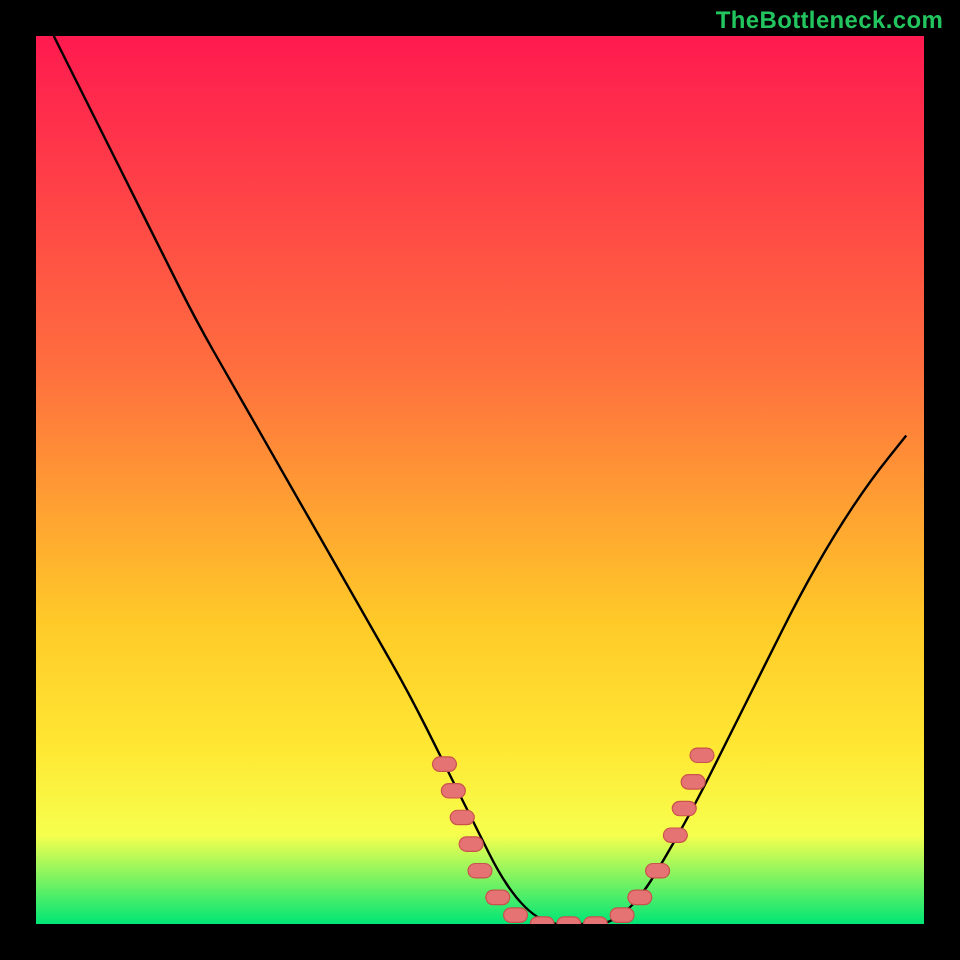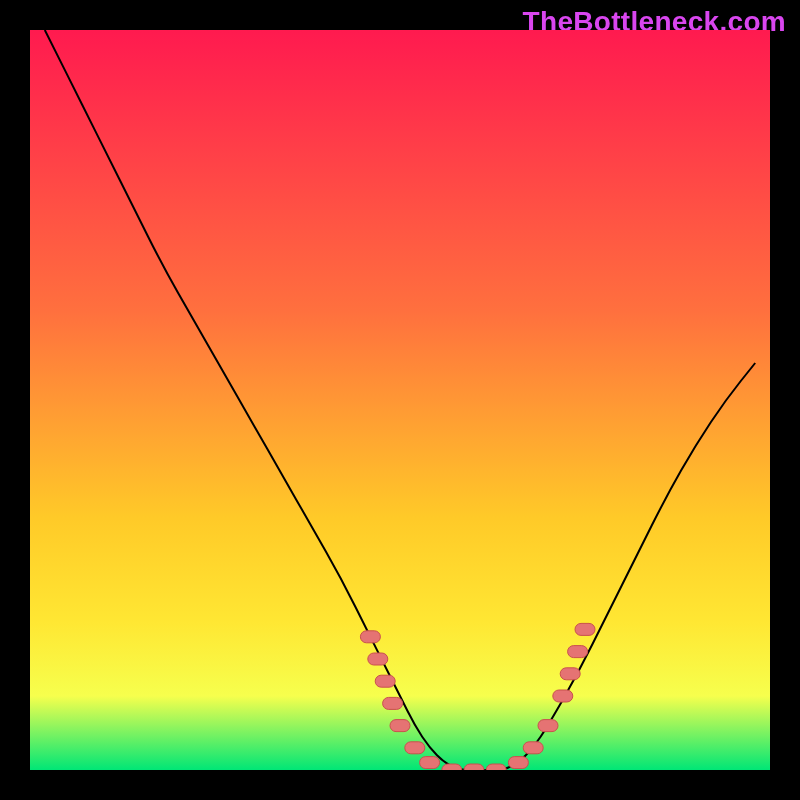--- a/index.html
+++ b/index.html
@@ -14,22 +14,22 @@
   .stage {
     position: relative;
     width: 800px;
     height: 800px;
     background: #000000;
   }
   .watermark {
     position: absolute;
     top: 6px;
     right: 14px;
-    color: #d946ef;
-    font-size: 28px;
+    color: #22c55e;
+    font-size: 20px;
     font-weight: 600;
     letter-spacing: 0.3px;
     user-select: none;
   }
   .plot {
     position: absolute;
     left: 30px;
     top: 30px;
     width: 740px;
     height: 740px;

